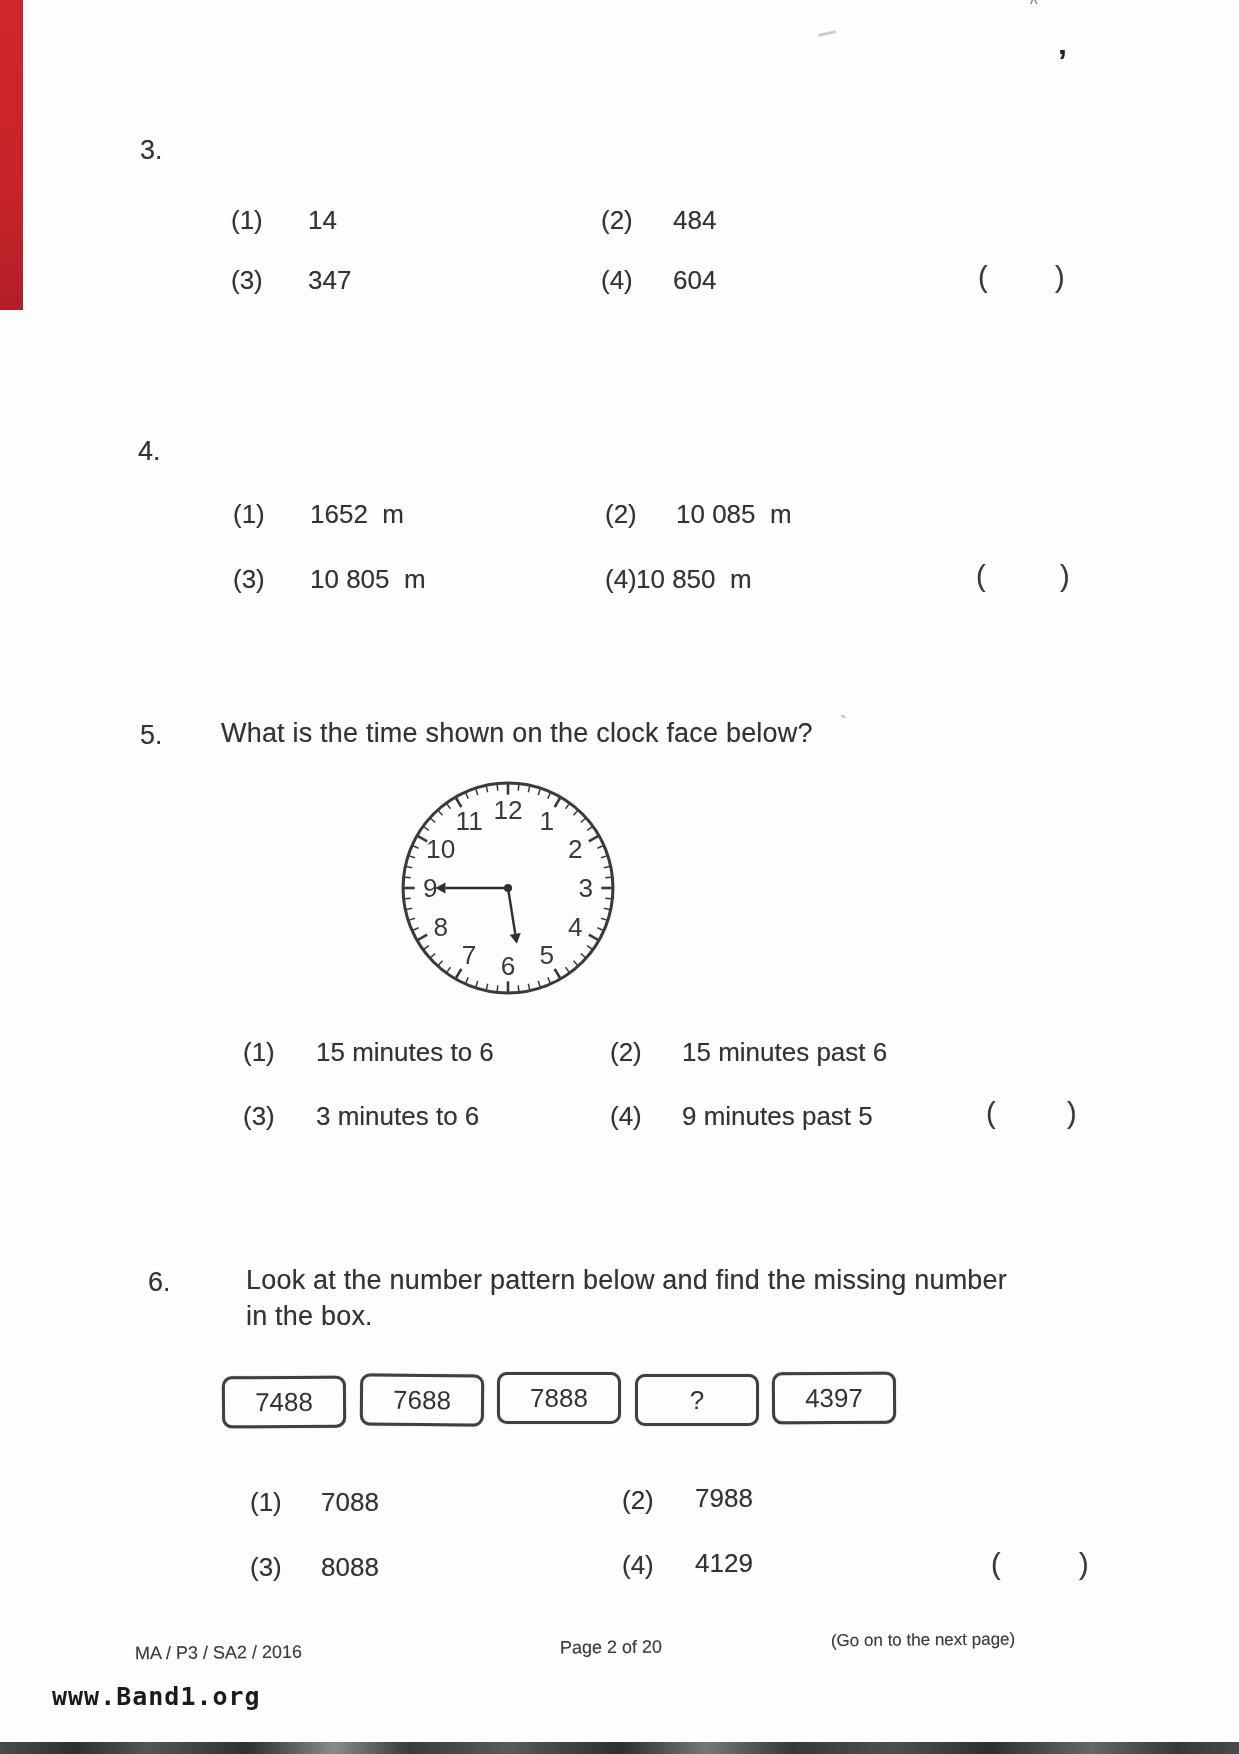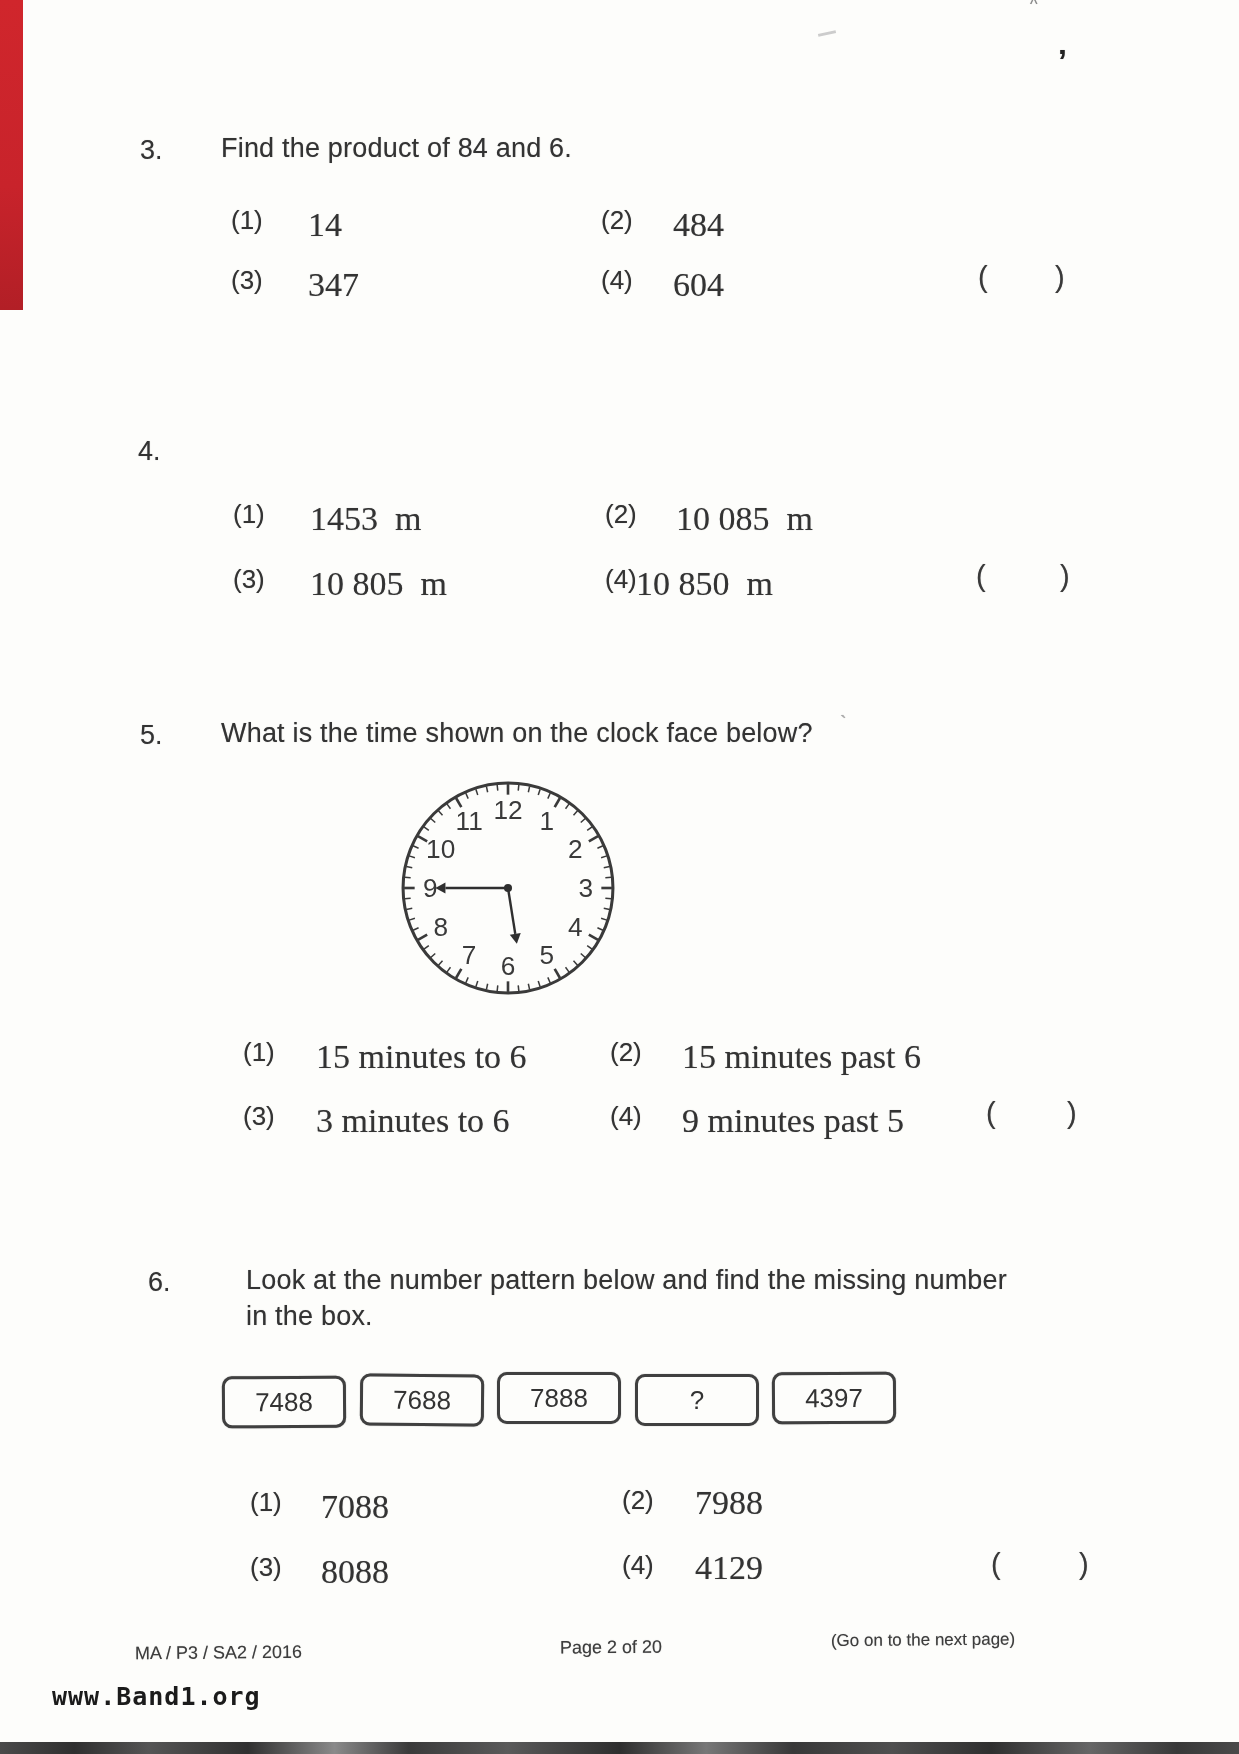--- a/index.html
+++ b/index.html
@@ -9,21 +9,21 @@
     font-family:"Liberation Sans", sans-serif;
   }
   .t {
     position:absolute; color:#333; white-space:pre;
     text-shadow:0 0 0.8px rgba(55,55,55,0.45);
     line-height:1.1;
   }
   .qnum  { font-size:27px; }
   .qtext { font-size:27px; letter-spacing:0.2px; }
   .opt-label { font-size:26px; }
-  .opt-value { font-size:34px;font-family:Liberation Serif, serif; }
+  .opt-value { font-size:26px; }
   .bracket { font-size:29px; color:#3a3a3a; }
   .box {
     position:absolute; width:118px; height:46px;
     border:3px solid #404040; border-radius:10px;
     display:flex; align-items:center; justify-content:center;
     font-size:26px; color:#333; background:#fdfdfb;
     box-shadow:0 0 1px rgba(60,60,60,0.6);
   }
   .footer {
     position:absolute; left:0; top:1634px; width:1239px; height:40px;
@@ -60,37 +60,36 @@
 
 <div class="page">
 
   <div class="red-bar"></div>
   <span class="mark-caret t">^</span>
   <span class="mark-heavy t">’</span>
   <div class="mark-dash"></div>
   <span class="mark-tick t">`</span>
 
   <span class="t qnum" style="left:140px;top:136px">3.</span>
-  <span class="t qtext" style="left:221px;top:134px">Find the product of 84 and 6.</span>
 
   <span class="t opt-label" style="left:231px;top:206px">(1)</span>
   <span class="t opt-value" style="left:308px;top:206px">14</span>
   <span class="t opt-label" style="left:601px;top:206px">(2)</span>
   <span class="t opt-value" style="left:673px;top:206px">484</span>
   <span class="t opt-label" style="left:231px;top:266px">(3)</span>
   <span class="t opt-value" style="left:308px;top:266px">347</span>
   <span class="t opt-label" style="left:601px;top:266px">(4)</span>
   <span class="t opt-value" style="left:673px;top:266px">604</span>
   <span class="t bracket" style="left:978px;top:262px">(</span>
   <span class="t bracket" style="left:1055px;top:262px">)</span>
 
   <span class="t qnum" style="left:138px;top:437px">4.</span>
 
   <span class="t opt-label" style="left:233px;top:500px">(1)</span>
-  <span class="t opt-value" style="left:310px;top:500px">1453  m</span>
+  <span class="t opt-value" style="left:310px;top:500px">1652  m</span>
   <span class="t opt-label" style="left:605px;top:500px">(2)</span>
   <span class="t opt-value" style="left:676px;top:500px">10 085  m</span>
   <span class="t opt-label" style="left:233px;top:565px">(3)</span>
   <span class="t opt-value" style="left:310px;top:565px">10 805  m</span>
   <span class="t opt-label" style="left:605px;top:565px">(4)</span>
   <span class="t opt-value" style="left:636px;top:565px">10 850  m</span>
   <span class="t bracket" style="left:976px;top:561px">(</span>
   <span class="t bracket" style="left:1060px;top:561px">)</span>
 
   <span class="t qnum" style="left:140px;top:721px">5.</span>

